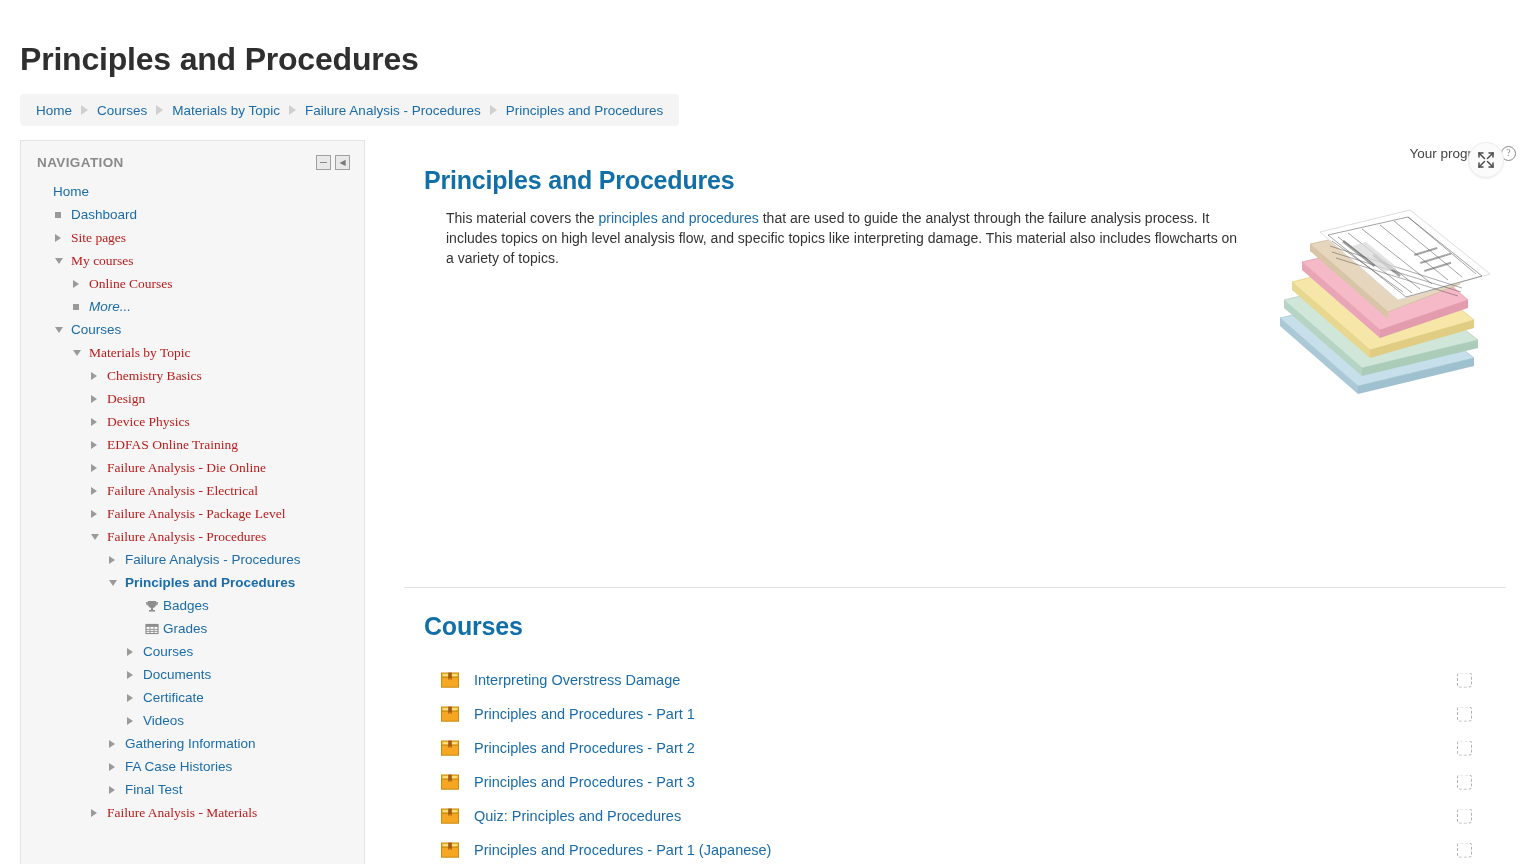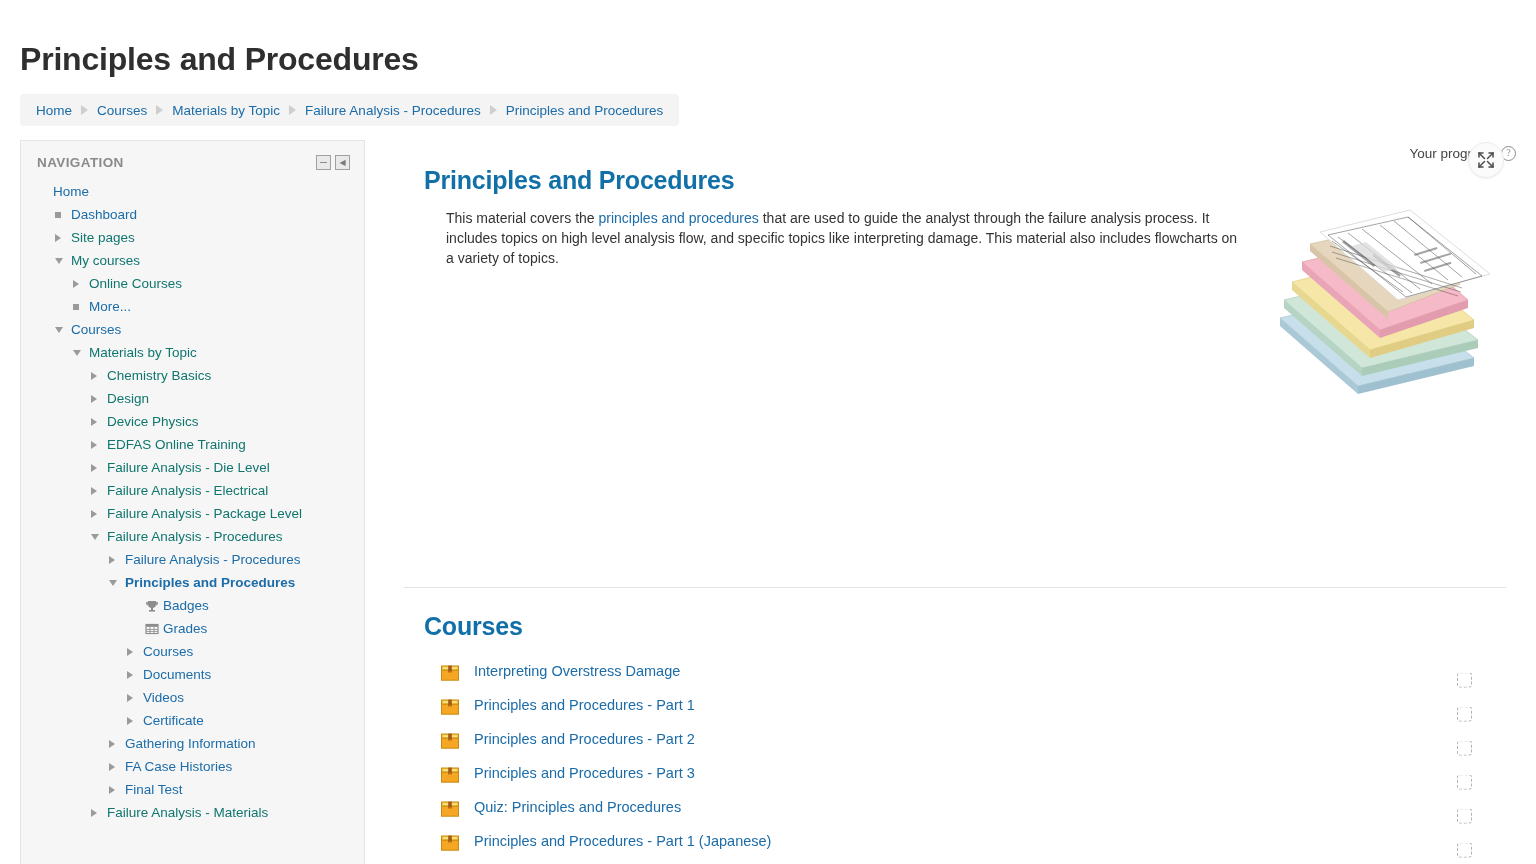--- a/index.html
+++ b/index.html
@@ -70,21 +70,21 @@
   .sb-btn .chev { font-size: 8px; color:#7a7a7a; }
 
   .navlist { padding: 0 0 0 16px; }
   .nav-row {
     display: flex; align-items: center;
     height: 23px;
     font-size: 13.5px;
     white-space: nowrap;
   }
   .nav-label { color: #1b6ca8; cursor: pointer; }
-  .nav-label.plain { color: #0f766e; cursor: default; }
+  .nav-label.plain { color: #b91c1c; cursor: default; font-family: Liberation Serif, serif; }
   .nav-label.current { color: #1b6ca8; font-weight: bold; }
 
   
   .tg { width: 16px; flex: 0 0 16px; display:flex; align-items:center; justify-content:flex-start; }
   .tg .closed {
     width: 0; height: 0;
     border-left: 6px solid #9a9a9a;
     border-top: 4.5px solid transparent;
     border-bottom: 4.5px solid transparent;
   }
@@ -147,21 +147,21 @@
     width: 240px; height: 222px;
   }
 
   .divider {
     height: 1px; background: #e3e3e3;
     margin: 18px 14px 0 4px;
   }
 
   .item-list { margin: 22px 0 0 0; }
   .item-row {
-    display: flex; 
+    display: flex; align-items: center;
     height: 34px;
     padding-left: 40px;
     position: relative;
   }
   .item-icon { width: 20px; height: 20px; flex: 0 0 20px; margin-right: 14px; }
   .item-link {
     color: #1b6ca8; font-size: 14.5px; text-decoration: none;
   }
   .item-check {
     position: absolute; right: 48px; top: 50%;
@@ -226,36 +226,36 @@
             <span class="open"></span>
           </span>
           <span class="nav-label plain">My courses</span>
         </div>
         <div class="nav-row" style="padding-left: 36px;">
           <span class="tg">
             <span class="closed"></span>
           </span>
           <span class="nav-label plain">Online Courses</span>
         </div>
+        <div class="nav-row" style="padding-left: 36px; font-style: italic;">
+          <span class="tg">
+            <span class="dot"></span>
+          </span>
+          <span class="nav-label ">More...</span>
+        </div>
+        <div class="nav-row" style="padding-left: 18px;">
+          <span class="tg">
+            <span class="open"></span>
+          </span>
+          <span class="nav-label ">Courses</span>
+        </div>
         <div class="nav-row" style="padding-left: 36px;">
           <span class="tg">
-            <span class="dot"></span>
-          </span>
-          <span class="nav-label ">More...</span>
-        </div>
-        <div class="nav-row" style="padding-left: 18px;">
-          <span class="tg">
             <span class="open"></span>
           </span>
-          <span class="nav-label ">Courses</span>
-        </div>
-        <div class="nav-row" style="padding-left: 36px;">
-          <span class="tg">
-            <span class="open"></span>
-          </span>
           <span class="nav-label plain">Materials by Topic</span>
         </div>
         <div class="nav-row" style="padding-left: 54px;">
           <span class="tg">
             <span class="closed"></span>
           </span>
           <span class="nav-label plain">Chemistry Basics</span>
         </div>
         <div class="nav-row" style="padding-left: 54px;">
           <span class="tg">
@@ -272,21 +272,21 @@
         <div class="nav-row" style="padding-left: 54px;">
           <span class="tg">
             <span class="closed"></span>
           </span>
           <span class="nav-label plain">EDFAS Online Training</span>
         </div>
         <div class="nav-row" style="padding-left: 54px;">
           <span class="tg">
             <span class="closed"></span>
           </span>
-          <span class="nav-label plain">Failure Analysis - Die Level</span>
+          <span class="nav-label plain">Failure Analysis - Die Online</span>
         </div>
         <div class="nav-row" style="padding-left: 54px;">
           <span class="tg">
             <span class="closed"></span>
           </span>
           <span class="nav-label plain">Failure Analysis - Electrical</span>
         </div>
         <div class="nav-row" style="padding-left: 54px;">
           <span class="tg">
             <span class="closed"></span>
@@ -344,27 +344,27 @@
         <div class="nav-row" style="padding-left: 90px;">
           <span class="tg">
             <span class="closed"></span>
           </span>
           <span class="nav-label ">Documents</span>
         </div>
         <div class="nav-row" style="padding-left: 90px;">
           <span class="tg">
             <span class="closed"></span>
           </span>
+          <span class="nav-label ">Certificate</span>
+        </div>
+        <div class="nav-row" style="padding-left: 90px;">
+          <span class="tg">
+            <span class="closed"></span>
+          </span>
           <span class="nav-label ">Videos</span>
-        </div>
-        <div class="nav-row" style="padding-left: 90px;">
-          <span class="tg">
-            <span class="closed"></span>
-          </span>
-          <span class="nav-label ">Certificate</span>
         </div>
         <div class="nav-row" style="padding-left: 72px;">
           <span class="tg">
             <span class="closed"></span>
           </span>
           <span class="nav-label ">Gathering Information</span>
         </div>
         <div class="nav-row" style="padding-left: 72px;">
           <span class="tg">
             <span class="closed"></span>

